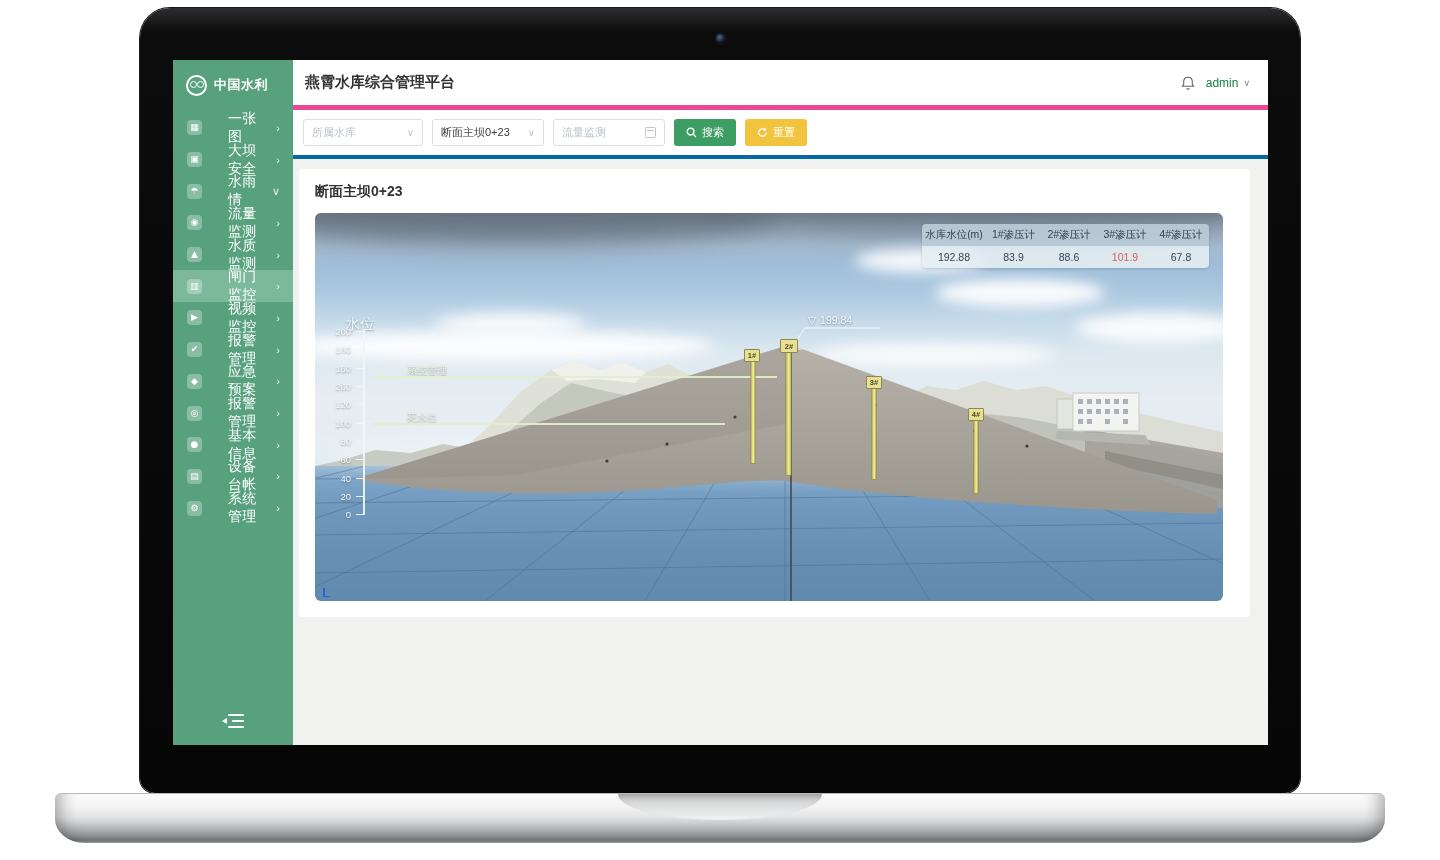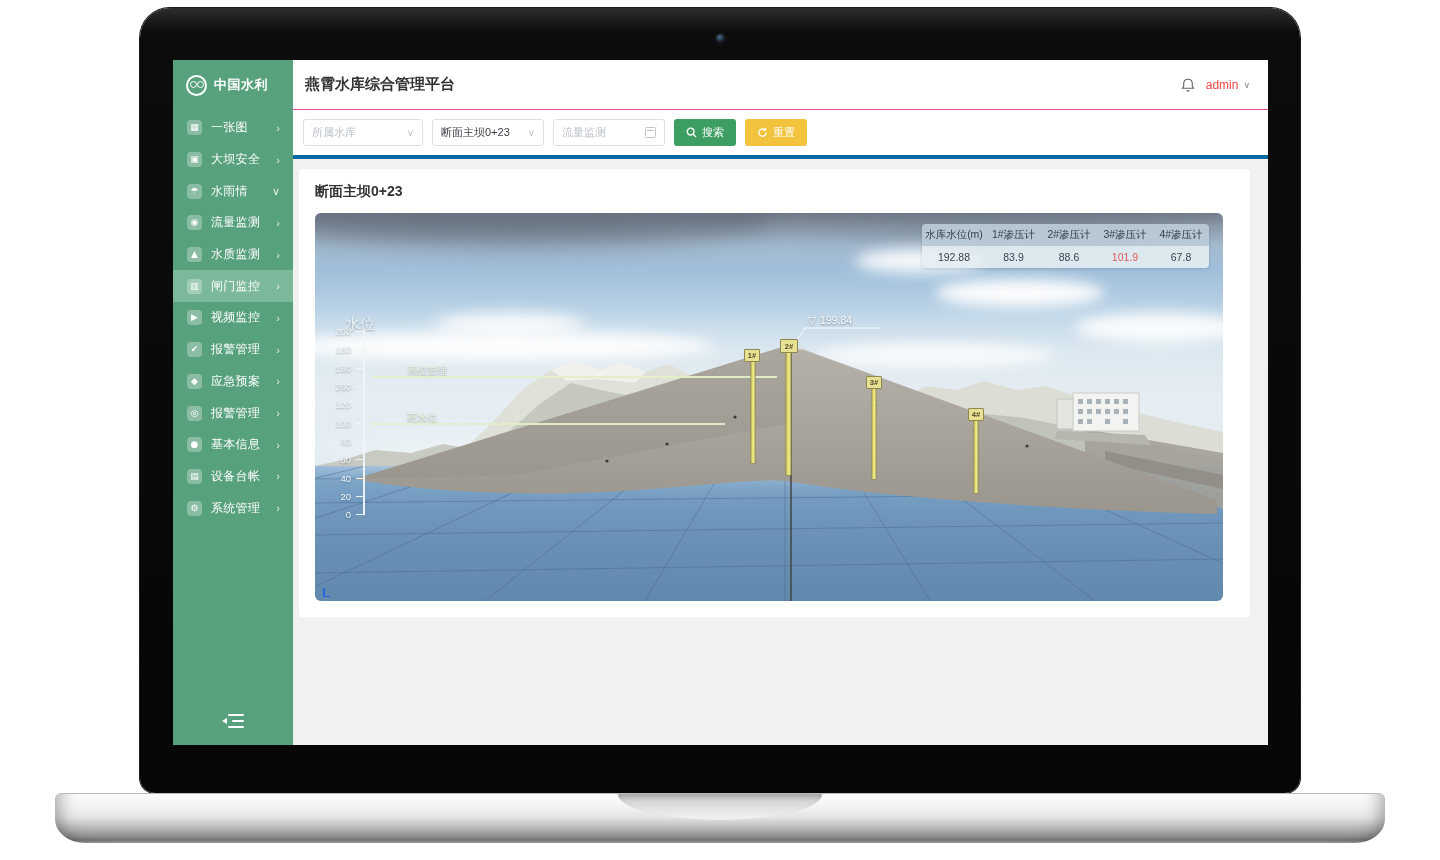--- a/index.html
+++ b/index.html
@@ -57,47 +57,47 @@
   .nav-item {
     height:31.7px; display:flex; align-items:center; padding:0 13px 0 14px; gap:9px;
     cursor:pointer; color:#fff;
   }
   .nav-item.active { background:#7cb99a; }
   .nav-ico {
     width:15px; height:15px; border-radius:4px; background:rgba(255,255,255,.30);
     color:#fff; font-size:9px; line-height:15px; text-align:center; flex:none;
     font-family:"DejaVu Sans",sans-serif;
   }
-  .nav-label { flex:1; font-size:12px; letter-spacing:.3px; }
+  .nav-label { flex:1; font-size:14px; letter-spacing:.3px;margin-left:17px; }
   .nav-chev { font-size:11px; color:rgba(255,255,255,.85); }
   .collapse-btn {
     position:absolute; bottom:16px; left:50%; transform:translateX(-50%);
     width:22px; height:16px; cursor:pointer;
   }
   .collapse-btn .bar { position:absolute; right:0; height:2px; background:#fff; border-radius:1px; }
   .collapse-btn .b1 { top:1px; width:16px; }
   .collapse-btn .b2 { top:7px; width:12px; }
   .collapse-btn .b3 { top:13px; width:16px; }
   .collapse-btn .arrow {
     position:absolute; left:0; top:5px; width:0; height:0;
     border-top:3px solid transparent; border-bottom:3px solid transparent;
     border-right:5px solid #fff;
   }
   
   .main { position:absolute; left:120px; top:0; right:0; bottom:0; }
   .topbar {
-    height:50px; background:#fff; border-bottom:1px solid #ec4899;
+    height:50px; background:#fff; border-bottom:5px solid #ec4899;
     display:flex; align-items:center; padding:0 18px 0 12px;
   }
   .app-title { font-size:15px; font-weight:bold; color:#333; flex:1; }
   .topbar-right { display:flex; align-items:center; gap:10px; }
   .bell { width:16px; height:16px; cursor:pointer; }
   .bell svg { display:block; }
   .user-menu { display:flex; align-items:center; gap:5px; cursor:pointer; }
-  .user-name { font-size:12px; color:#ef4444; }
+  .user-name { font-size:12px; color:#15803d; }
   .user-chev { font-size:9px; color:#888; }
   .filterbar {
     height:49px; background:#fff; display:flex; align-items:center; gap:9px;
     padding-left:10px; border-bottom:4px solid #0369a1;
   }
   .select-box, .date-box {
     height:27px; border:1px solid #dcdfe6; border-radius:3px; background:#fff;
     display:flex; align-items:center; padding:0 8px; font-size:11px; cursor:pointer;
   }
   .select-box .val { flex:1; }

